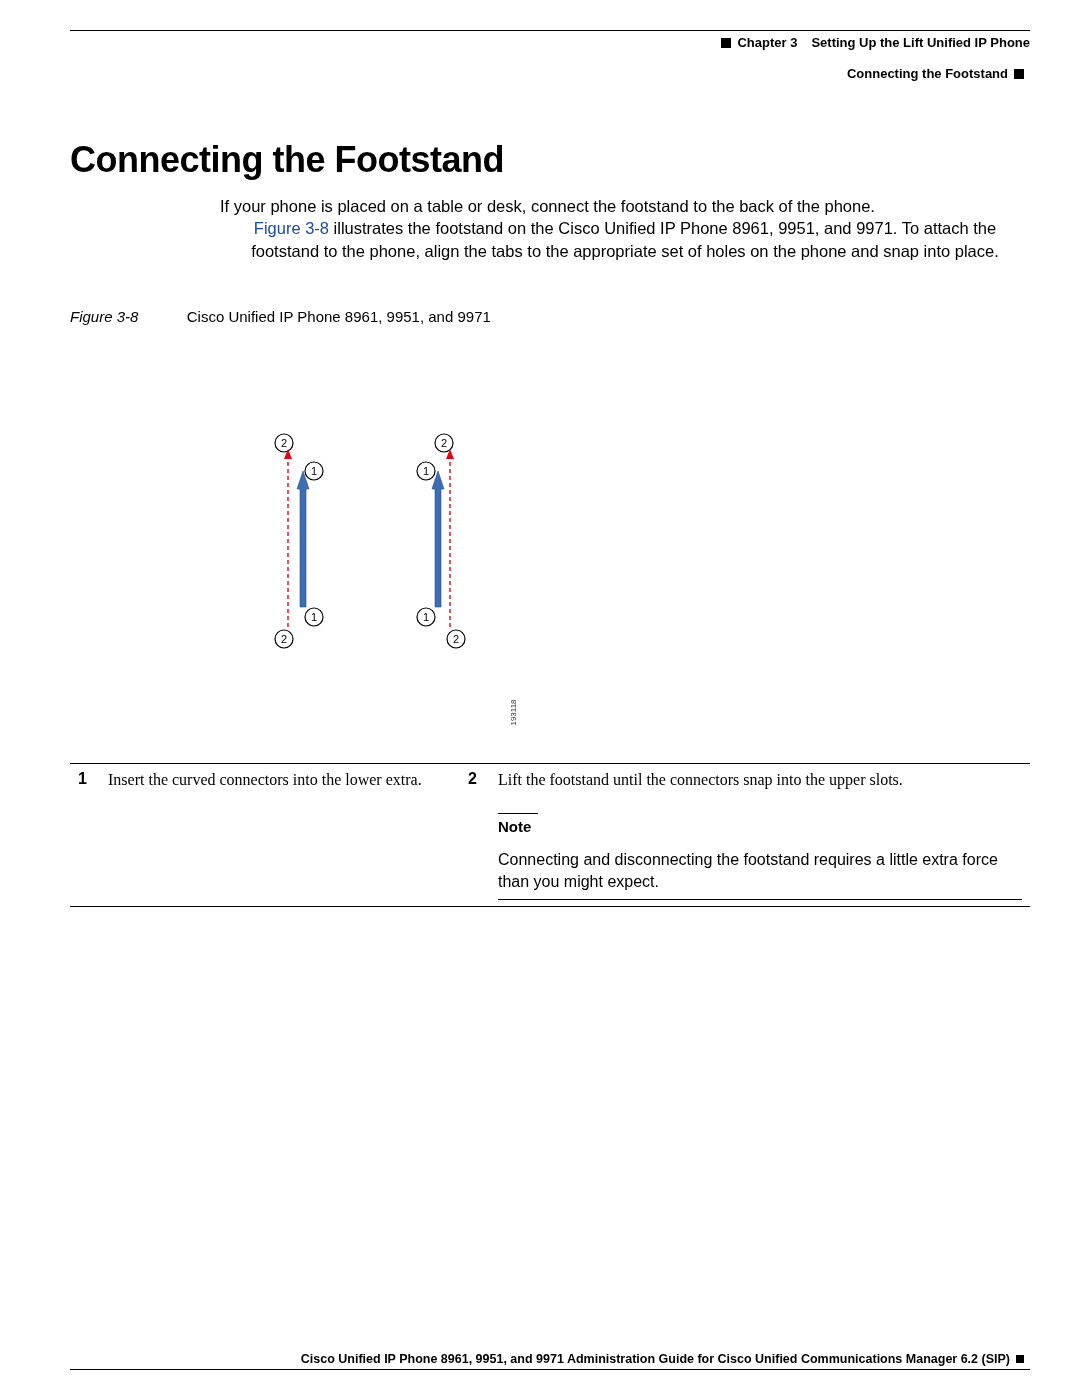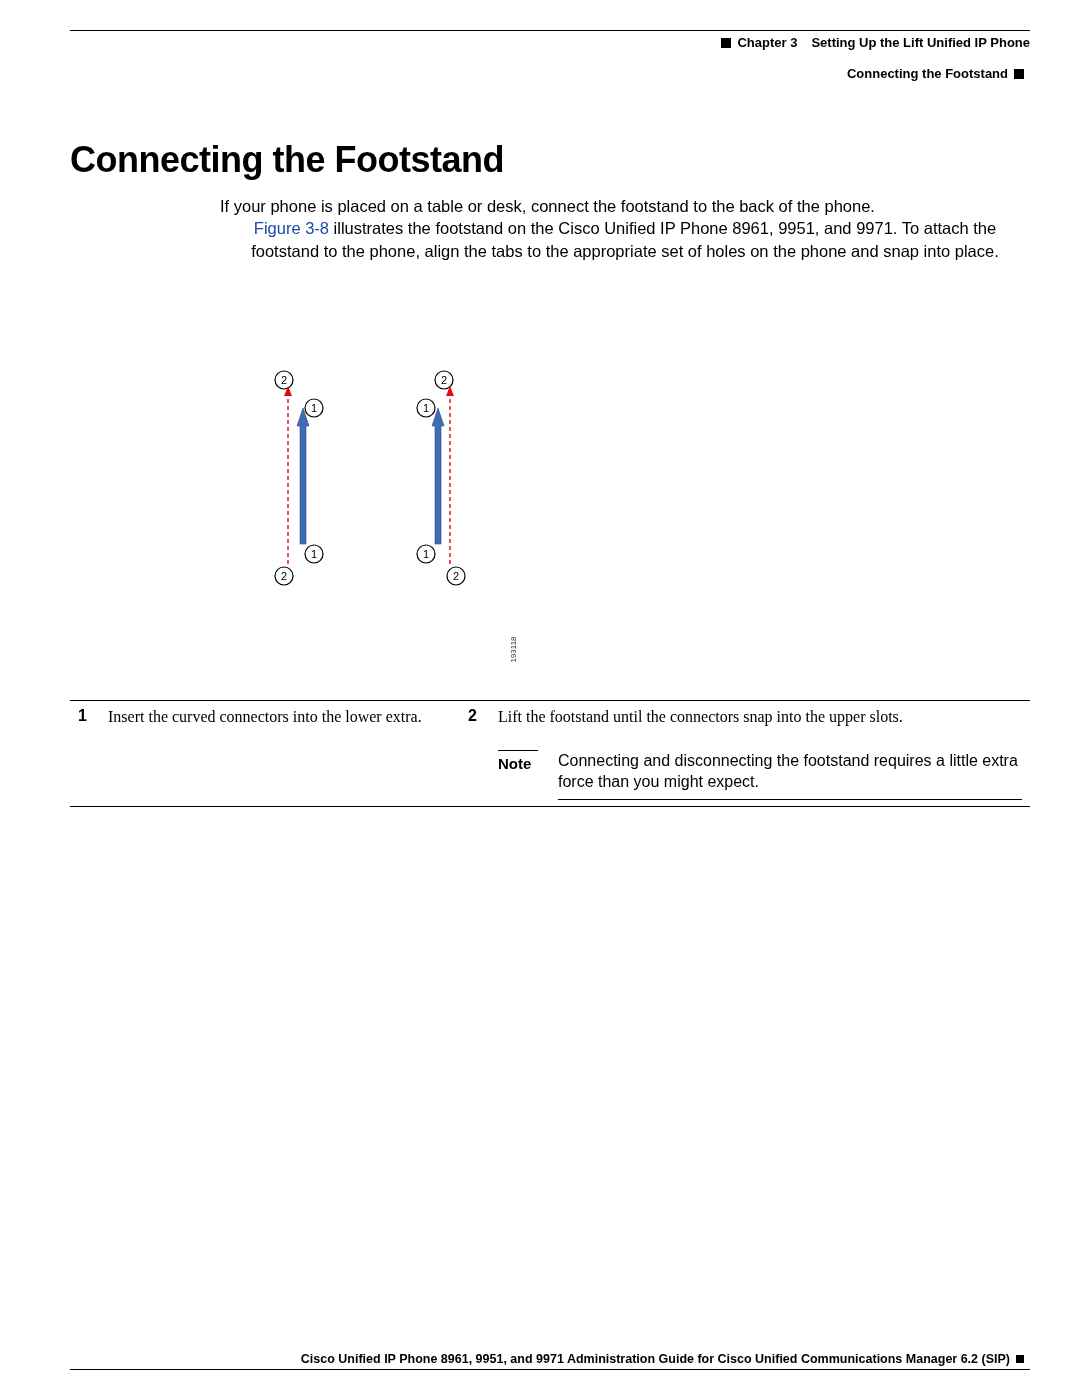--- a/index.html
+++ b/index.html
@@ -95,26 +95,28 @@
   .callout-table td.desc {
     font-family: Georgia, 'Times New Roman', serif;
     line-height: 1.3;
   }
   .note-block {
     margin-top: 22px;
     display: flex;
     align-items: flex-start;
     font-family: Arial, Helvetica, sans-serif;
     font-size: 16px;
+    flex-direction: column;
   }
   .note-text {
     flex: 1;
     border-bottom: 1px solid #000;
     padding-bottom: 6px;
     line-height: 1.35;
+    margin-top: 12px;
   }
   .footer {
     position: absolute;
     bottom: 0;
     left: 0;
     right: 0;
   }
   .footer-line {
     border-top: 1px solid #000;
   }
@@ -175,20 +177,25 @@
     </div>
   </div>
 
   <h1 class="main-heading">Connecting the Footstand</h1>
 
   <div class="body-text">If your phone is placed on a table or desk, connect the footstand to the back of the phone.</div>
   <div class="body-text" style="margin-top:0;text-align:center;">
     <span class="figure-link">Figure 3-8</span><span> illustrates the footstand on the Cisco Unified IP Phone 8961, 9951, and 9971. To attach the footstand to the phone, align the tabs to the appropriate set of holes on the phone and snap into place.</span>
   </div>
 
+  <div class="figure-caption">
+    <span style="font-style:italic">Figure 3-8</span>
+    <span style="display:inline-block;width:40px"></span>
+    <span>Cisco Unified IP Phone 8961, 9951, and 9971</span>
+  </div>
 
   <div class="figure-container">
     <svg width="320" height="380" viewBox="0 0 320 380">
 
       <circle cx="78" cy="102" r="9" fill="none" stroke="#000" stroke-width="1.2"></circle>
       <text x="78" y="106" font-size="11" text-anchor="middle" font-family="Arial">2</text>
 
       <circle cx="108" cy="130" r="9" fill="none" stroke="#000" stroke-width="1.2"></circle>
       <text x="108" y="134" font-size="11" text-anchor="middle" font-family="Arial">1</text>
 

